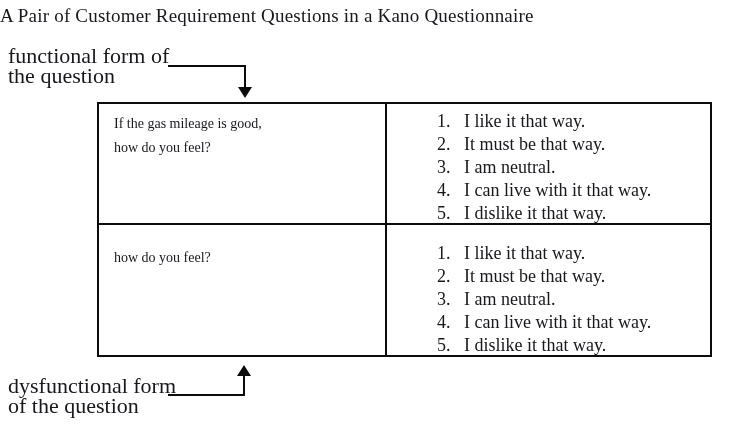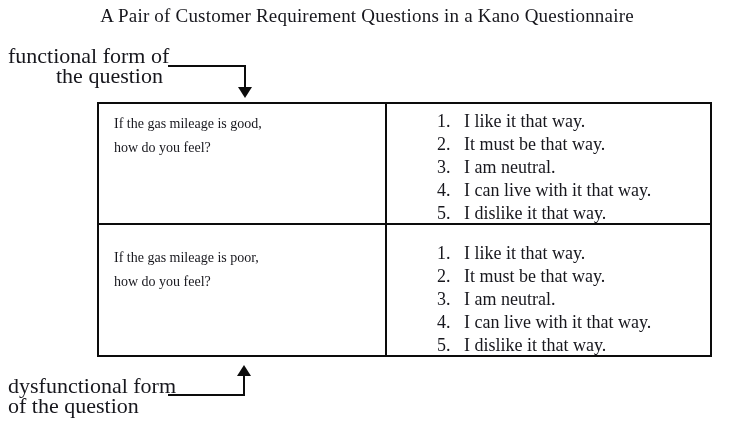--- a/index.html
+++ b/index.html
@@ -11,32 +11,31 @@
     background: #ffffff;
     font-family: "Liberation Serif", "DejaVu Serif", serif;
     color: #17171d;
     overflow: hidden;
   }
   .title {
     position: absolute;
     top: 5px;
     left: 0;
     width: 100%;
-    text-align: center;
     font-size: 19px;
     letter-spacing: 0.2px;
   }
   .annot {
     position: absolute;
     font-size: 22px;
     line-height: 20px;
     white-space: nowrap;
   }
   .annot-functional { left: 8px; top: 46px; }
-  .annot-functional .line2 { margin-left: 48px; }
+  .annot-functional .line2 { }
   .annot-dysfunctional { left: 8px; top: 376px; font-family: Liberation Serif, serif; }
   .annot-dysfunctional .line2 { }
 
   .ln { position: absolute; background: #0c0c0c; }
   .ln-h1 { left: 168px; top: 65px; width: 78px; height: 2px; }
   .ln-v1 { left: 244px; top: 65px; width: 2px; height: 25px; }
   .ln-v2 { left: 243px; top: 374px; width: 2px; height: 22px; }
   .ln-h2 { left: 168px; top: 394px; width: 77px; height: 2px; }
 
   .arrow-down {
@@ -123,21 +122,20 @@
         <span class="num">4.</span>
         <span class="txt">I can live with it that way.</span>
       </div>
       <div class="opt">
         <span class="num">5.</span>
         <span class="txt">I dislike it that way.</span>
       </div>
     </div>
 
     <div class="cell cell-q row2">
-      <div>If the gas mileage is poor,</div>
       <div>how do you feel?</div>
     </div>
 
     <div class="cell cell-opt row2">
       <div class="opt">
         <span class="num">1.</span>
         <span class="txt">I like it that way.</span>
       </div>
       <div class="opt">
         <span class="num">2.</span>

